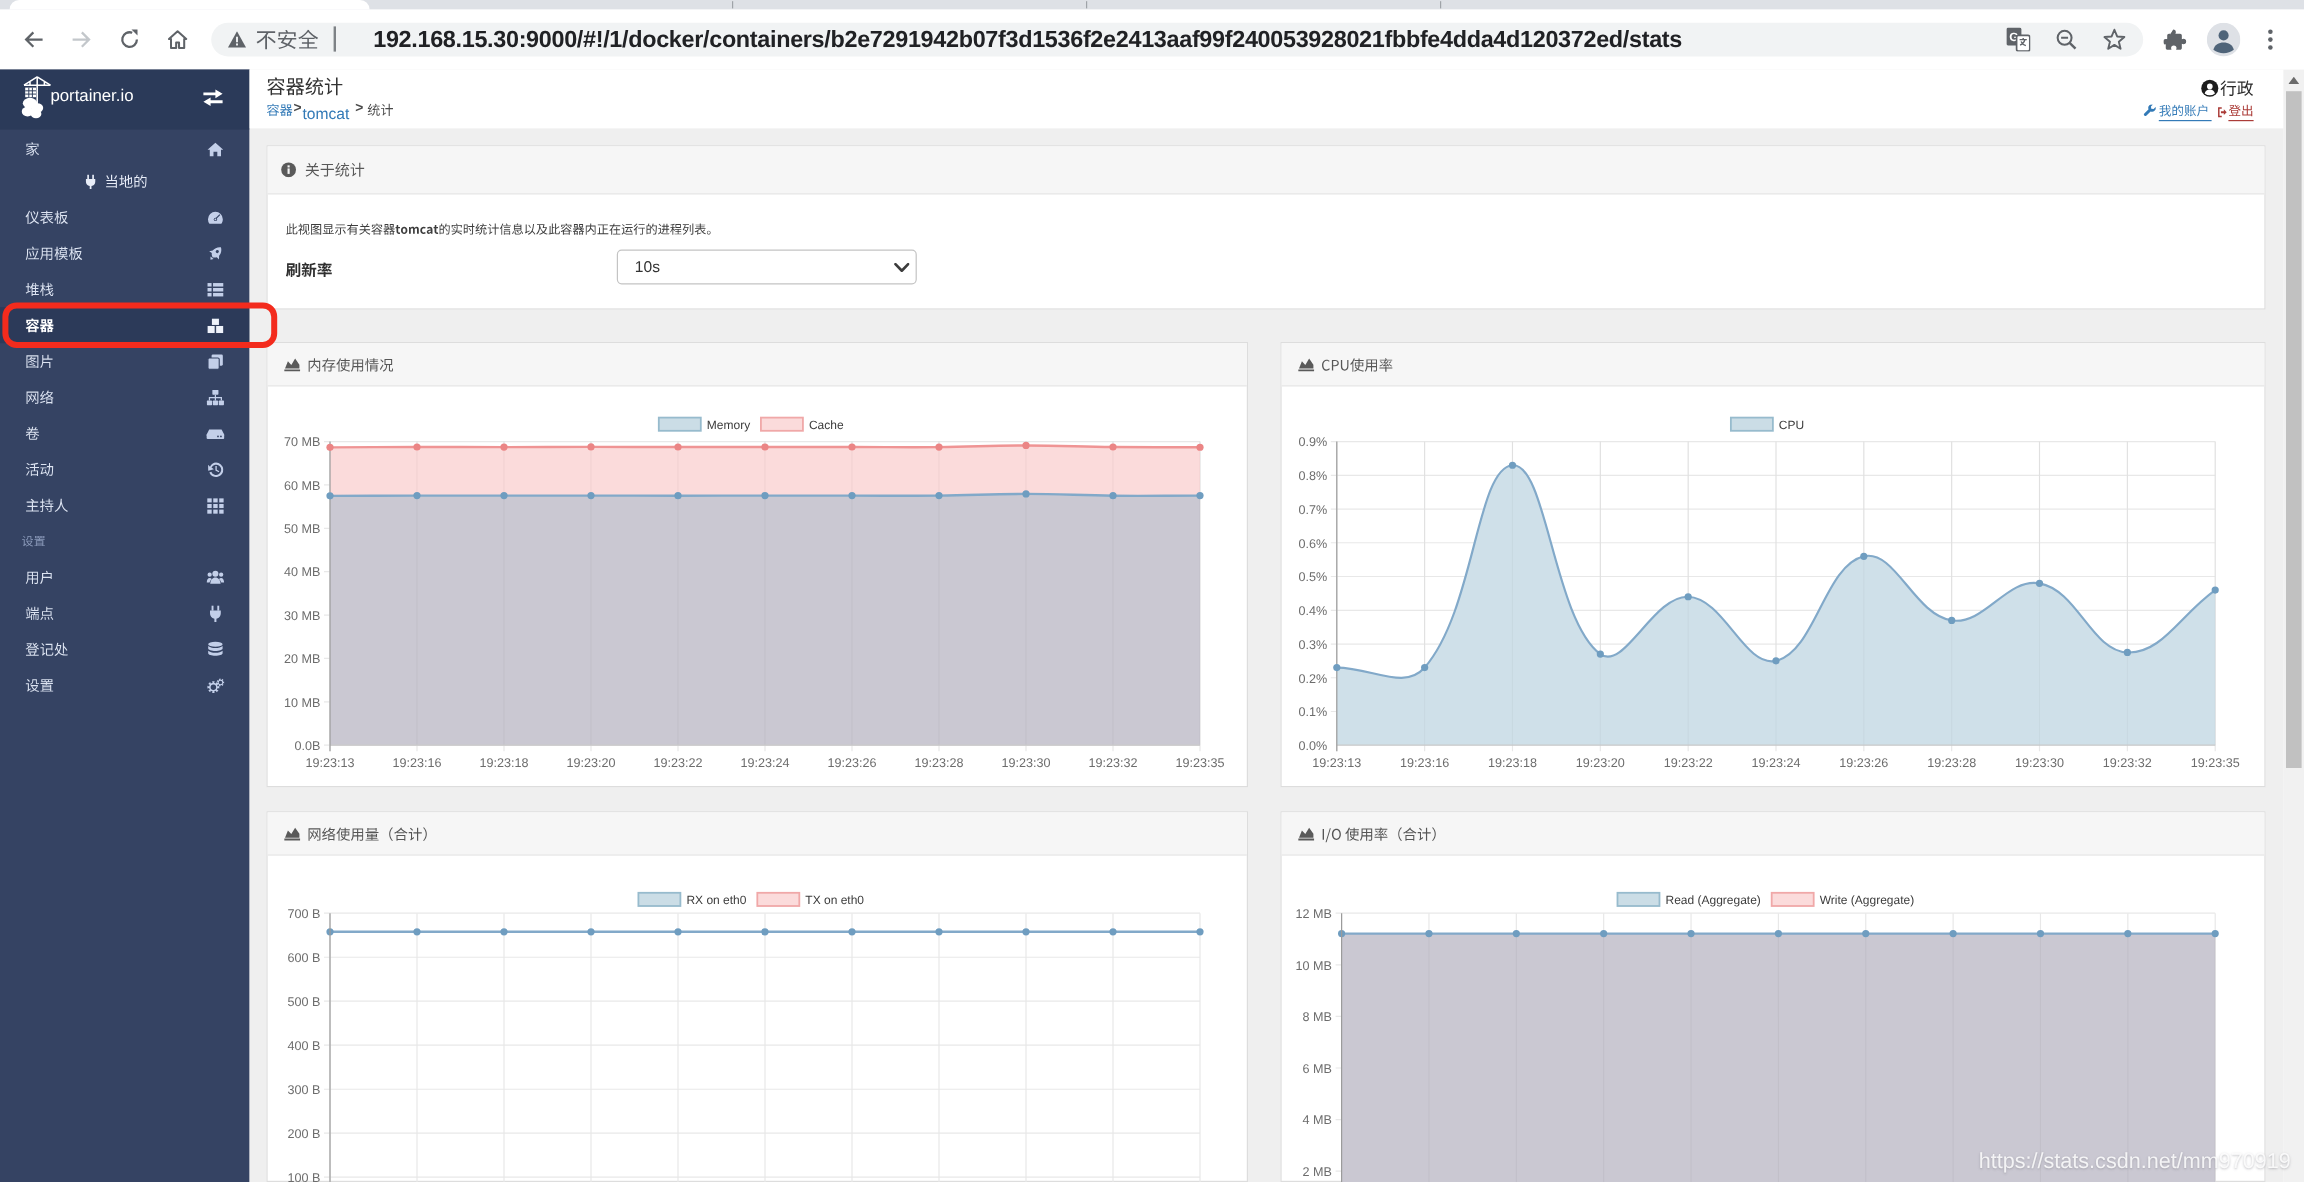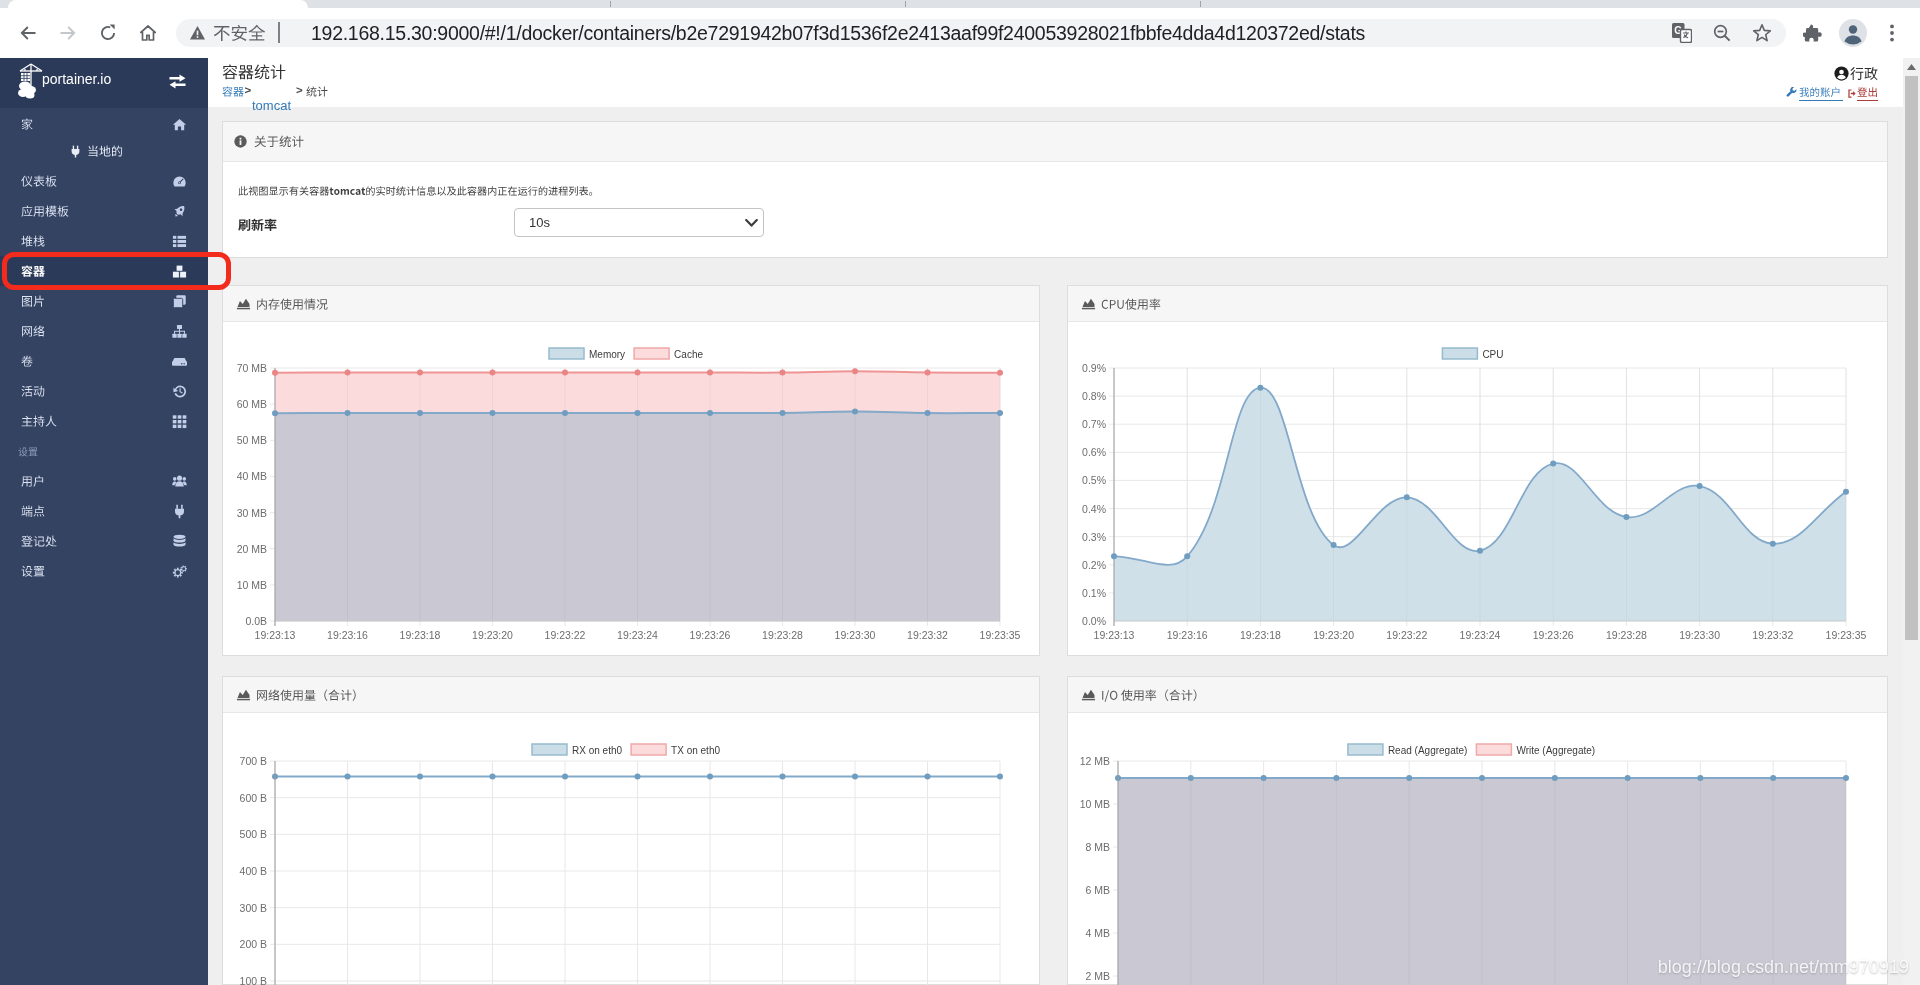--- a/index.html
+++ b/index.html
@@ -29,21 +29,21 @@
 <svg class="abs" style="left:190px;top:18px" width="15" height="14" viewBox="0 0 15 14">
       <path d="M7.5 0 15 13.5H0z" fill="#5f6368"></path>
       <rect x="6.7" y="4.6" width="1.6" height="4.6" fill="#f1f3f4"></rect>
       <rect x="6.7" y="10.2" width="1.6" height="1.7" fill="#f1f3f4"></rect>
     </svg>
 </div>
 <div style="position:absolute;left:213.0px;top:20.9px;"><svg width="52.5" height="23.8" viewBox="0 -18.6 52.5 23.8">
       <path fill="#5f6368" d="M9.8 -8.4C11.9 -7.0 14.5 -4.9 15.7 -3.6L16.8 -4.6C15.5 -5.9 12.8 -7.9 10.8 -9.2ZM1.2 -13.5V-12.1H9.0C7.3 -9.1 4.3 -6.2 0.8 -4.5C1.1 -4.2 1.5 -3.6 1.7 -3.3C4.1 -4.6 6.3 -6.4 8.0 -8.4V1.4H9.5V-10.2C9.9 -10.8 10.3 -11.5 10.7 -12.1H16.3V-13.5Z M24.7 -14.4C25.0 -13.9 25.3 -13.2 25.6 -12.7H19.1V-9.1H20.4V-11.4H32.0V-9.1H33.4V-12.7H27.1C26.8 -13.3 26.4 -14.1 26.1 -14.7ZM29.0 -6.6C28.4 -5.2 27.7 -4.1 26.7 -3.1C25.4 -3.6 24.1 -4.1 22.9 -4.5C23.4 -5.1 23.8 -5.8 24.3 -6.6ZM22.7 -6.6C22.1 -5.6 21.4 -4.7 20.9 -3.9C22.3 -3.4 23.9 -2.8 25.5 -2.2C23.8 -1.1 21.6 -0.3 18.9 0.2C19.2 0.4 19.6 1.0 19.8 1.3C22.6 0.7 25.0 -0.2 26.9 -1.6C29.1 -0.6 31.1 0.4 32.4 1.3L33.5 0.1C32.1 -0.7 30.2 -1.7 28.0 -2.6C29.1 -3.7 29.9 -5.0 30.5 -6.6H33.9V-7.9H25.0C25.5 -8.7 25.9 -9.6 26.3 -10.4L24.9 -10.7C24.5 -9.8 24.0 -8.8 23.5 -7.9H18.7V-6.6Z M43.6 -14.9C41.9 -12.1 38.7 -9.5 35.5 -8.1C35.8 -7.8 36.2 -7.4 36.4 -7.0C37.1 -7.4 37.8 -7.8 38.4 -8.2V-7.1H43.1V-4.3H38.6V-3.2H43.1V-0.3H36.3V0.9H51.3V-0.3H44.4V-3.2H49.2V-4.3H44.4V-7.1H49.2V-8.2C49.8 -7.8 50.5 -7.4 51.2 -6.9C51.4 -7.3 51.8 -7.8 52.1 -8.1C49.2 -9.6 46.7 -11.4 44.5 -13.9L44.8 -14.4ZM38.5 -8.2C40.5 -9.5 42.3 -11.1 43.8 -12.9C45.4 -11.0 47.2 -9.6 49.1 -8.2Z"></path>
     </svg></div>
 <div style="position:absolute;left:278px;top:22px;width:1.5px;height:21px;background:#7e8286"></div>
-<div style="position:absolute;top:23.5px;font-family:'Liberation Sans',sans-serif;font-size:19.5px;color:#202124;font-weight:400;line-height:1;white-space:nowrap;letter-spacing:-0.27px;left:311.0px;">192.168.15.30:9000/#!/1/docker/containers/b2e7291942b07f3d1536f2e2413aaf99f240053928021fbbfe4dda4d120372ed/stats</div>
+<div style="position:absolute;top:23.5px;font-family:'Liberation Sans',sans-serif;font-size:19.5px;color:#202124;font-weight:700;line-height:1;white-space:nowrap;letter-spacing:-0.27px;left:311.0px;">192.168.15.30:9000/#!/1/docker/containers/b2e7291942b07f3d1536f2e2413aaf99f240053928021fbbfe4dda4d120372ed/stats</div>
 <svg class="abs" style="left:1672px;top:23px" width="20" height="20" viewBox="0 0 20 20">
 <rect x="0" y="0" width="12.5" height="15" rx="1.5" fill="#5f6368"></rect>
 <text x="6.2" y="11" font-family="Liberation Sans" font-size="10" font-weight="bold" fill="#fff" text-anchor="middle">G</text>
 <rect x="8.5" y="6.5" width="11" height="13" rx="1.5" fill="#fff" stroke="#5f6368" stroke-width="1.4"></rect>
 <path d="M14 8.6v1.2m-3 .2h6m-1.6 0s-.6 3-4 4.6m.8-3s1.4 2.6 4 3.4" stroke="#5f6368" stroke-width="1.2" fill="none"></path>
   </svg>
 <svg class="abs" style="left:1713px;top:24px" width="19" height="19" viewBox="0 0 19 19">
 <circle cx="7.5" cy="7.5" r="5.8" fill="none" stroke="#5f6368" stroke-width="1.7"></circle>
 <line x1="4.6" y1="7.5" x2="10.4" y2="7.5" stroke="#5f6368" stroke-width="1.7"></line>
 <line x1="11.7" y1="11.7" x2="16.6" y2="16.6" stroke="#5f6368" stroke-width="2"></line>
@@ -246,21 +246,21 @@
     </svg></div>
 <div class="abs" style="left:208px;top:58px;width:1695px;height:927px;background:#efefef"></div>
 <div class="abs" style="left:208px;top:58px;width:1695px;height:49px;background:#fff"></div>
 <div style="position:absolute;left:222.0px;top:61.0px;"><svg width="64.0" height="21.8" viewBox="0 -17.0 64.0 21.8">
       <path fill="#333333" d="M5.3 -10.1C4.4 -8.9 2.9 -7.8 1.4 -7.1C1.7 -6.9 2.1 -6.4 2.3 -6.2C3.7 -7.0 5.4 -8.3 6.4 -9.7ZM9.4 -9.4C10.9 -8.5 12.7 -7.1 13.5 -6.2L14.4 -7.0C13.5 -7.9 11.6 -9.2 10.2 -10.1ZM7.9 -8.7C6.4 -6.3 3.6 -4.3 0.6 -3.2C0.9 -3.0 1.2 -2.6 1.4 -2.3C2.1 -2.6 2.8 -2.9 3.5 -3.3V1.3H4.7V0.8H11.3V1.2H12.5V-3.5C13.2 -3.1 13.9 -2.8 14.6 -2.5C14.7 -2.8 15.1 -3.2 15.4 -3.5C12.8 -4.5 10.5 -5.8 8.7 -7.8L9.0 -8.2ZM4.7 -0.3V-3.0H11.3V-0.3ZM4.8 -4.1C6.0 -4.9 7.1 -5.9 8.0 -7.0C9.1 -5.8 10.3 -4.9 11.5 -4.1ZM6.9 -13.3C7.2 -12.9 7.4 -12.4 7.6 -12.0H1.3V-9.1H2.5V-10.9H13.5V-9.1H14.7V-12.0H9.0C8.8 -12.5 8.5 -13.1 8.2 -13.6Z M19.1 -11.7H21.9V-9.4H19.1ZM26.0 -11.7H28.8V-9.4H26.0ZM25.8 -7.7C26.5 -7.5 27.3 -7.1 27.8 -6.7H23.2C23.6 -7.2 23.9 -7.8 24.2 -8.3L23.0 -8.5V-12.7H18.0V-8.4H22.9C22.6 -7.8 22.3 -7.3 21.8 -6.7H16.8V-5.6H20.8C19.7 -4.7 18.3 -3.8 16.5 -3.2C16.7 -2.9 17.0 -2.5 17.2 -2.3L18.0 -2.6V1.3H19.2V0.8H21.8V1.2H23.0V-3.7H19.9C20.9 -4.3 21.7 -4.9 22.3 -5.6H25.3C26.0 -4.9 26.9 -4.2 27.8 -3.7H24.9V1.3H26.0V0.8H28.8V1.2H30.0V-2.6L30.8 -2.4C30.9 -2.7 31.3 -3.1 31.6 -3.3C29.8 -3.7 28.0 -4.6 26.8 -5.6H31.2V-6.7H28.4L28.8 -7.2C28.3 -7.6 27.3 -8.1 26.4 -8.4ZM24.8 -12.7V-8.4H30.0V-12.7ZM19.2 -0.2V-2.6H21.8V-0.2ZM26.0 -0.2V-2.6H28.8V-0.2Z M43.2 -5.6V-0.6C43.2 0.6 43.4 1.0 44.6 1.0C44.8 1.0 45.7 1.0 46.0 1.0C47.0 1.0 47.2 0.4 47.3 -1.8C47.0 -1.9 46.5 -2.1 46.3 -2.3C46.3 -0.4 46.2 -0.1 45.8 -0.1C45.6 -0.1 44.9 -0.1 44.8 -0.1C44.4 -0.1 44.4 -0.1 44.4 -0.6V-5.6ZM40.2 -5.6C40.1 -2.4 39.7 -0.7 37.1 0.3C37.3 0.5 37.7 0.9 37.8 1.2C40.7 0.0 41.2 -2.0 41.3 -5.6ZM32.7 -0.8 32.9 0.3C34.4 -0.1 36.3 -0.7 38.1 -1.3L37.9 -2.4C35.9 -1.8 34.0 -1.2 32.7 -0.8ZM41.5 -13.2C41.8 -12.5 42.2 -11.7 42.4 -11.1H38.5V-10.0H41.4C40.7 -9.0 39.6 -7.6 39.2 -7.2C38.9 -6.9 38.5 -6.8 38.2 -6.7C38.3 -6.5 38.5 -5.9 38.6 -5.6C39.0 -5.8 39.7 -5.8 45.5 -6.4C45.8 -6.0 46.0 -5.5 46.2 -5.2L47.2 -5.8C46.7 -6.7 45.7 -8.2 44.8 -9.3L43.9 -8.8C44.2 -8.4 44.6 -7.9 44.9 -7.3L40.5 -7.0C41.2 -7.8 42.1 -9.1 42.8 -10.0H47.2V-11.1H42.6L43.6 -11.4C43.4 -12.0 43.0 -12.8 42.6 -13.5ZM33.0 -6.8C33.2 -6.9 33.6 -7.0 35.5 -7.2C34.8 -6.2 34.2 -5.4 33.9 -5.1C33.4 -4.5 33.0 -4.1 32.7 -4.1C32.8 -3.8 33.0 -3.2 33.1 -2.9C33.4 -3.1 33.9 -3.3 37.9 -4.2C37.9 -4.4 37.9 -4.9 37.9 -5.2L34.9 -4.6C36.1 -6.0 37.3 -7.7 38.3 -9.5L37.2 -10.1C36.9 -9.5 36.6 -8.9 36.2 -8.4L34.2 -8.1C35.2 -9.5 36.2 -11.3 37.0 -12.9L35.7 -13.5C35.0 -11.6 33.9 -9.5 33.5 -9.0C33.1 -8.4 32.8 -8.1 32.5 -8.0C32.7 -7.7 32.9 -7.0 33.0 -6.8Z M50.2 -12.4C51.1 -11.6 52.2 -10.6 52.7 -9.9L53.5 -10.8C53.0 -11.4 51.9 -12.4 51.0 -13.2ZM48.7 -8.4V-7.2H51.3V-1.5C51.3 -0.8 50.8 -0.3 50.5 -0.1C50.7 0.1 51.0 0.7 51.1 1.0C51.4 0.6 51.8 0.3 54.9 -1.9C54.7 -2.1 54.5 -2.6 54.5 -2.9L52.5 -1.6V-8.4ZM58.0 -13.4V-8.1H54.0V-6.9H58.0V1.3H59.3V-6.9H63.3V-8.1H59.3V-13.4Z"></path>
     </svg></div>
 <div style="position:absolute;left:222.0px;top:83.8px;"><svg width="22.0" height="15.0" viewBox="0 -11.7 22.0 15.0">
       <path fill="#337ab7" d="M3.6 -7.0C3.0 -6.1 2.0 -5.4 1.0 -4.9C1.2 -4.7 1.4 -4.4 1.6 -4.2C2.6 -4.8 3.7 -5.7 4.4 -6.7ZM6.5 -6.5C7.5 -5.8 8.7 -4.9 9.3 -4.3L9.9 -4.8C9.3 -5.4 8.0 -6.3 7.0 -6.9ZM5.4 -6.0C4.4 -4.4 2.4 -3.0 0.4 -2.2C0.6 -2.0 0.8 -1.8 0.9 -1.6C1.5 -1.8 1.9 -2.0 2.4 -2.3V0.9H3.2V0.5H7.8V0.8H8.6V-2.4C9.0 -2.2 9.5 -1.9 10.0 -1.7C10.1 -1.9 10.4 -2.2 10.6 -2.4C8.8 -3.1 7.2 -4.0 6.0 -5.4L6.2 -5.7ZM3.2 -0.2V-2.1H7.8V-0.2ZM3.3 -2.8C4.1 -3.4 4.9 -4.0 5.5 -4.8C6.3 -4.0 7.1 -3.3 7.9 -2.8ZM4.8 -9.1C4.9 -8.9 5.1 -8.5 5.2 -8.2H0.9V-6.2H1.7V-7.5H9.3V-6.2H10.1V-8.2H6.2C6.0 -8.6 5.8 -9.0 5.6 -9.3Z M13.2 -8.0H15.0V-6.5H13.2ZM17.8 -8.0H19.8V-6.5H17.8ZM17.8 -5.3C18.2 -5.1 18.8 -4.9 19.1 -4.6H16.0C16.2 -5.0 16.4 -5.3 16.6 -5.7L15.8 -5.9V-8.7H12.4V-5.8H15.7C15.6 -5.4 15.3 -5.0 15.0 -4.6H11.6V-3.9H14.3C13.5 -3.2 12.6 -2.6 11.3 -2.2C11.5 -2.0 11.7 -1.7 11.8 -1.6L12.4 -1.8V0.9H13.2V0.6H15.0V0.8H15.8V-2.5H13.7C14.4 -2.9 14.9 -3.4 15.4 -3.9H17.4C17.9 -3.4 18.5 -2.9 19.1 -2.5H17.1V0.9H17.9V0.6H19.8V0.8H20.6V-1.8L21.2 -1.6C21.3 -1.8 21.5 -2.1 21.7 -2.3C20.5 -2.6 19.3 -3.2 18.4 -3.9H21.4V-4.6H19.5L19.8 -4.9C19.4 -5.2 18.7 -5.6 18.2 -5.8ZM17.1 -8.7V-5.8H20.6V-8.7ZM13.2 -0.2V-1.8H15.0V-0.2ZM17.9 -0.2V-1.8H19.8V-0.2Z"></path>
     </svg></div>
 <div style="position:absolute;top:85.3px;font-family:'Liberation Sans',sans-serif;font-size:11.5px;color:#4a4a4a;font-weight:700;line-height:1;white-space:nowrap;left:244.5px;">&gt;</div>
-<div style="position:absolute;top:99px;font-family:'Liberation Sans',sans-serif;font-size:13px;color:#337ab7;font-weight:400;line-height:1;white-space:nowrap;left:252.0px;text-align:right;">tomcat</div>
+<div style="position:absolute;top:88px;font-family:'Liberation Sans',sans-serif;font-size:13px;color:#337ab7;font-weight:400;line-height:1;white-space:nowrap;left:252.0px;text-align:right;">tomcat</div>
 <div style="position:absolute;top:85.3px;font-family:'Liberation Sans',sans-serif;font-size:11.5px;color:#4a4a4a;font-weight:700;line-height:1;white-space:nowrap;left:296.0px;">&gt;</div>
 <div style="position:absolute;left:306.0px;top:83.8px;"><svg width="22.0" height="15.0" viewBox="0 -11.7 22.0 15.0">
       <path fill="#4a4a4a" d="M7.7 -3.9V-0.4C7.7 0.4 7.9 0.7 8.6 0.7C8.8 0.7 9.4 0.7 9.6 0.7C10.3 0.7 10.5 0.2 10.5 -1.3C10.3 -1.3 10.0 -1.4 9.8 -1.6C9.8 -0.3 9.8 -0.1 9.5 -0.1C9.4 -0.1 8.9 -0.1 8.8 -0.1C8.5 -0.1 8.5 -0.1 8.5 -0.4V-3.9ZM5.6 -3.8C5.5 -1.7 5.3 -0.5 3.5 0.2C3.7 0.3 3.9 0.6 4.0 0.8C6.0 0.0 6.3 -1.4 6.4 -3.8ZM0.5 -0.6 0.6 0.2C1.6 -0.1 2.9 -0.5 4.2 -0.9L4.0 -1.6C2.7 -1.2 1.4 -0.8 0.5 -0.6ZM6.5 -9.1C6.8 -8.6 7.0 -8.0 7.1 -7.6H4.5V-6.9H6.5C6.0 -6.2 5.2 -5.2 4.9 -5.0C4.7 -4.8 4.5 -4.7 4.3 -4.6C4.3 -4.5 4.5 -4.0 4.5 -3.8C4.8 -4.0 5.3 -4.0 9.3 -4.4C9.5 -4.1 9.6 -3.8 9.7 -3.6L10.4 -4.0C10.1 -4.6 9.4 -5.6 8.8 -6.4L8.2 -6.1C8.4 -5.8 8.6 -5.4 8.9 -5.0L5.9 -4.8C6.3 -5.4 7.0 -6.2 7.4 -6.9H10.4V-7.6H7.3L8.0 -7.9C7.8 -8.2 7.6 -8.8 7.3 -9.3ZM0.7 -4.7C0.8 -4.7 1.1 -4.8 2.4 -5.0C1.9 -4.3 1.5 -3.7 1.3 -3.5C0.9 -3.1 0.7 -2.8 0.5 -2.8C0.5 -2.6 0.7 -2.2 0.7 -2.0C1.0 -2.1 1.3 -2.3 4.1 -2.9C4.0 -3.0 4.0 -3.4 4.0 -3.6L2.0 -3.2C2.8 -4.1 3.6 -5.3 4.3 -6.5L3.6 -7.0C3.4 -6.5 3.1 -6.1 2.9 -5.7L1.5 -5.6C2.2 -6.5 2.9 -7.7 3.4 -8.9L2.6 -9.3C2.1 -8.0 1.3 -6.5 1.0 -6.2C0.8 -5.8 0.6 -5.5 0.4 -5.5C0.5 -5.3 0.6 -4.8 0.7 -4.7Z M12.5 -8.5C13.1 -8.0 13.9 -7.3 14.2 -6.8L14.8 -7.4C14.4 -7.9 13.7 -8.6 13.0 -9.1ZM11.5 -5.8V-5.0H13.3V-1.0C13.3 -0.5 12.9 -0.2 12.7 -0.1C12.9 0.1 13.1 0.5 13.2 0.7C13.3 0.4 13.6 0.2 15.7 -1.3C15.6 -1.4 15.5 -1.8 15.4 -2.0L14.1 -1.1V-5.8ZM17.9 -9.2V-5.6H15.1V-4.7H17.9V0.9H18.8V-4.7H21.5V-5.6H18.8V-9.2Z"></path>
     </svg></div>
 <svg class="abs" style="left:1834px;top:66px" width="15" height="15" viewBox="0 0 16 16">
 <circle cx="8" cy="8" r="7.6" fill="#1d1d1d"></circle>
 <circle cx="8" cy="6.4" r="2.5" fill="#fff"></circle>
 <path d="M3.4 12.6c.6-2.2 2.4-3.4 4.6-3.4s4 1.2 4.6 3.4a7.6 7.6 0 0 1-9.2 0z" fill="#fff"></path>
   </svg>
 <div style="position:absolute;left:1850.0px;top:63.7px"><svg width="28.0" height="19.0" viewBox="0 -14.8 28.0 19.0">
@@ -586,12 +586,12 @@
     <text x="320.9" y="41.5" font-family="Liberation Sans" font-size="10" fill="#3c3c3c" text-anchor="start">Read (Aggregate)</text>
     <rect x="409.4" y="32" width="35" height="11" fill="#fbdbdb" stroke="#f0a8a8" stroke-width="1.5"></rect>
     <text x="449.4" y="41.5" font-family="Liberation Sans" font-size="10" fill="#3c3c3c" text-anchor="start">Write (Aggregate)</text>
   </svg>
 <div style="position:absolute;left:1903px;top:58px;width:17px;height:927px;background:#f1f1f1"></div>
 <div style="position:absolute;left:1905px;top:76px;width:13px;height:564px;background:#c1c1c1"></div>
 <svg class="abs" style="left:1907px;top:64px" width="9" height="6" viewBox="0 0 9 6">
     <path d="M0 6 4.5 0 9 6z" fill="#6b6b6b"></path>
   </svg>
 <div class="abs" style="left:2px;top:252px;width:229px;height:38px;border:5px solid #f32b1d;border-radius:12px"></div>
-<div class="abs" style="right:11px;top:958px;font-family:'Liberation Sans',sans-serif;font-size:18px;color:rgba(255,255,255,0.85);text-shadow:0 1px 2px rgba(110,110,120,0.45);line-height:1">blog://blog.csdn.net/mm970919</div>
+<div class="abs" style="right:11px;top:958px;font-family:'Liberation Sans',sans-serif;font-size:18px;color:rgba(255,255,255,0.85);text-shadow:0 1px 2px rgba(110,110,120,0.45);line-height:1">https://stats.csdn.net/mm970919</div>
 </body></html>

